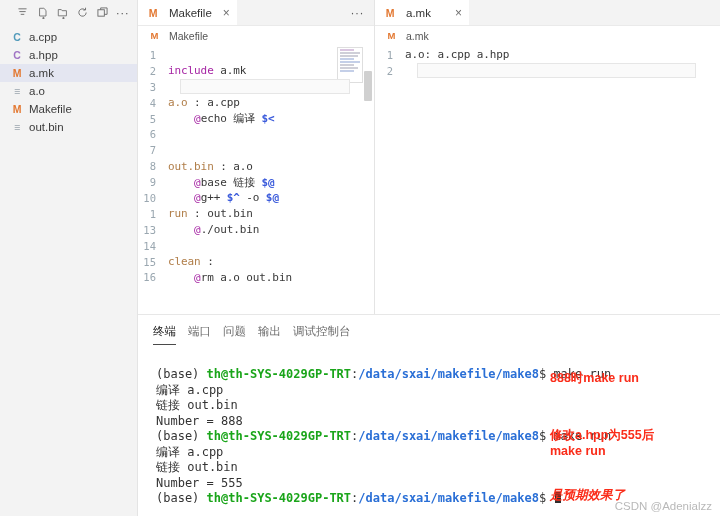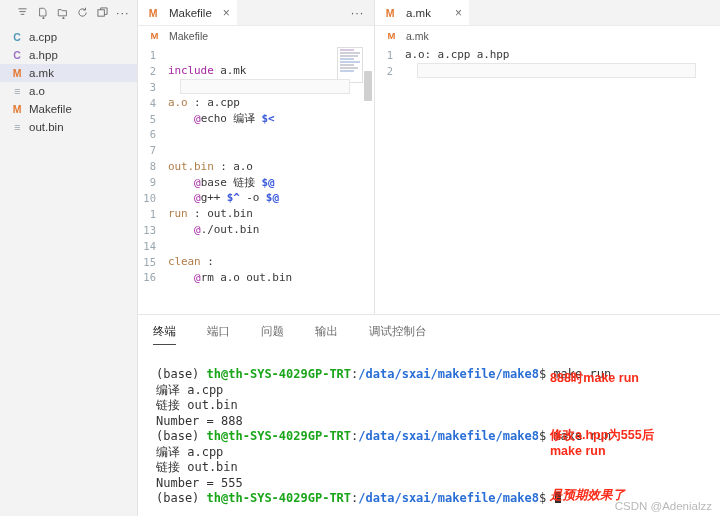--- a/index.html
+++ b/index.html
@@ -149,21 +149,21 @@
     position: absolute; top: 26px; right: 2px;
     width: 8px; height: 30px; background: #d0d0d0; border-radius: 1px;
   }
   .split-handle {
     position: absolute; top: 55px; left: 0; width: 14px; height: 2px; background: #bdbdbd;
   }
 
   
   .panel { flex: 1; background: #ffffff; display: flex; flex-direction: column; position: relative;}
   .panel-tabs {
-    height: 30px; display: flex; align-items: flex-end; gap: 31px;
+    height: 30px; display: flex; align-items: flex-end; gap: 12px;
     padding: 0 0 0 15px;
   }
   .panel-tab {
     font-size: 11.5px; color: #6b6b6b;
     padding-bottom: 5px; cursor: pointer; white-space: nowrap;
     border-bottom: 1.6px solid transparent;
   }
   .panel-tab.active { color: #1f1f1f; border-bottom-color: #4a4a4a; }
 
   .terminal {

